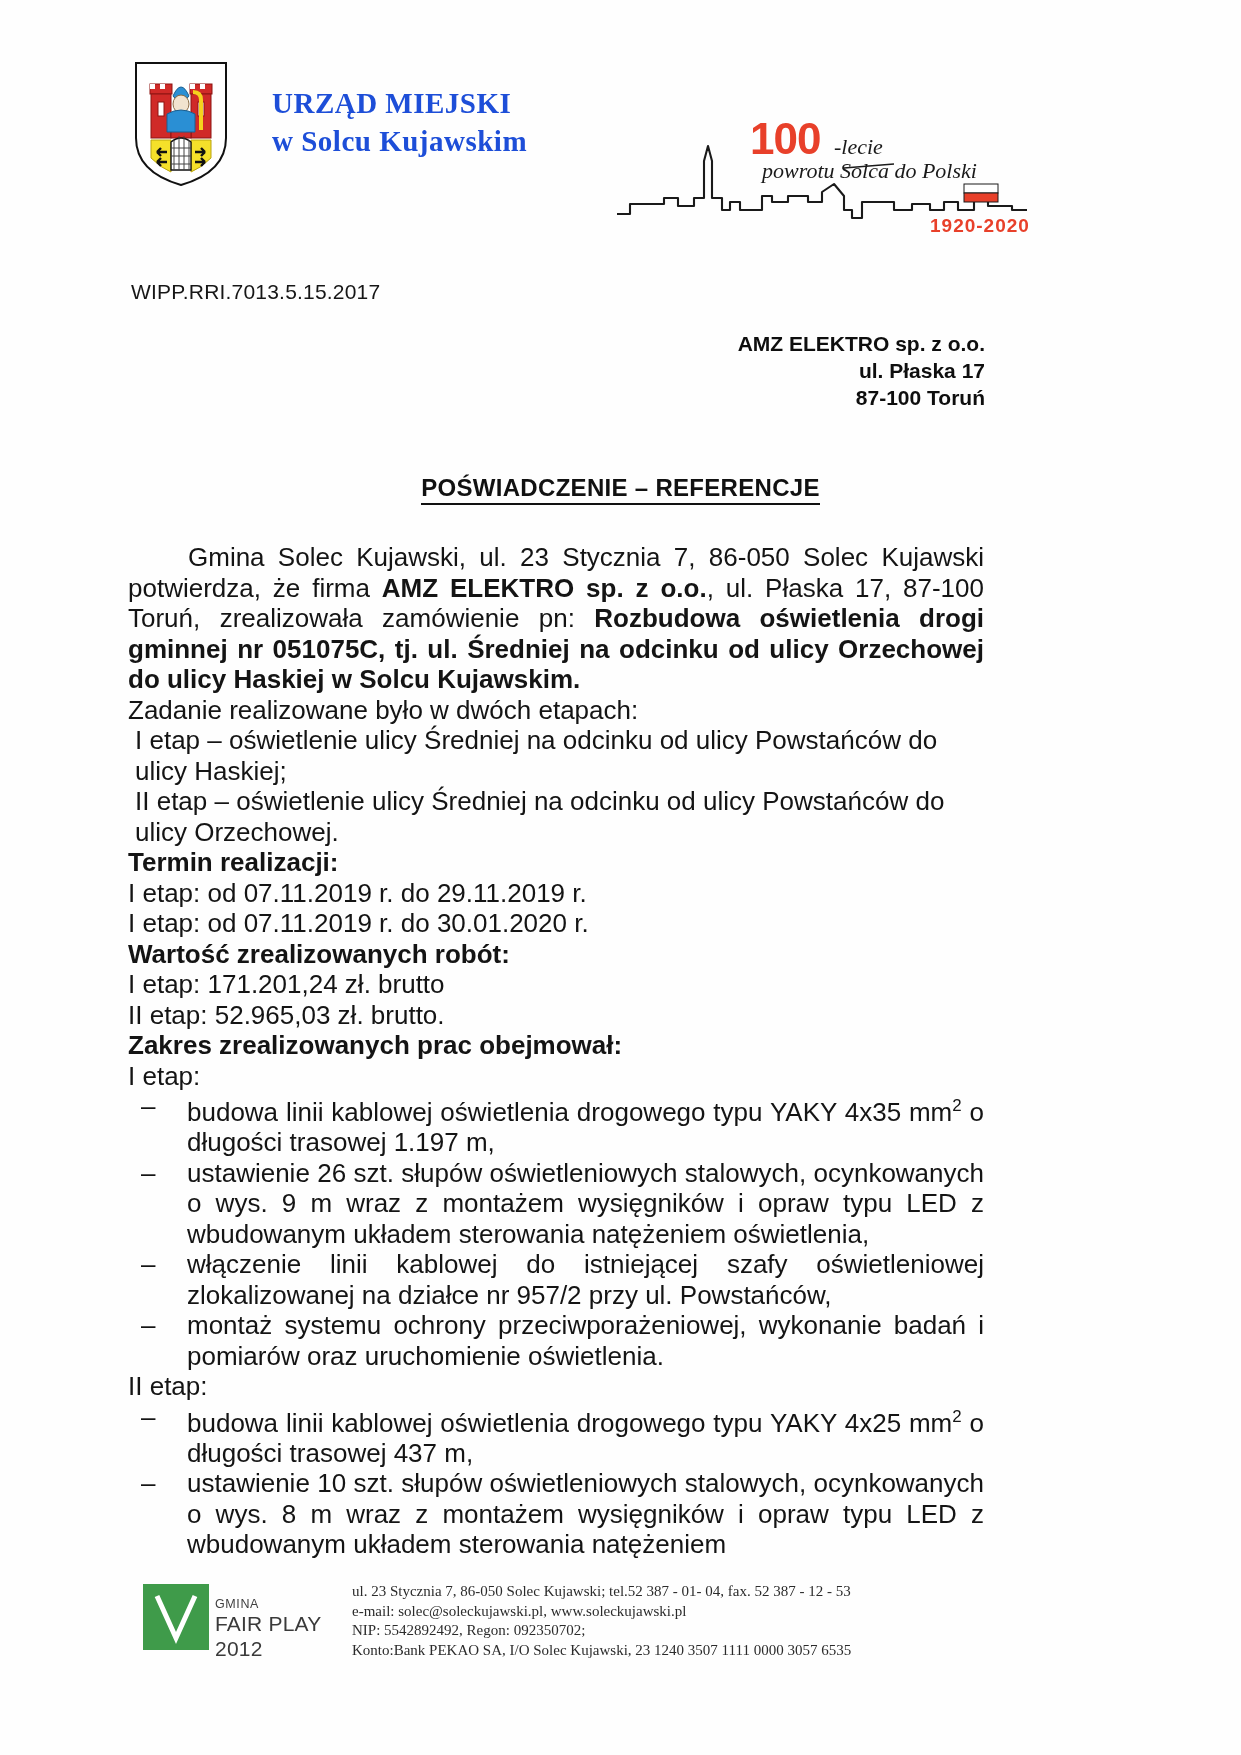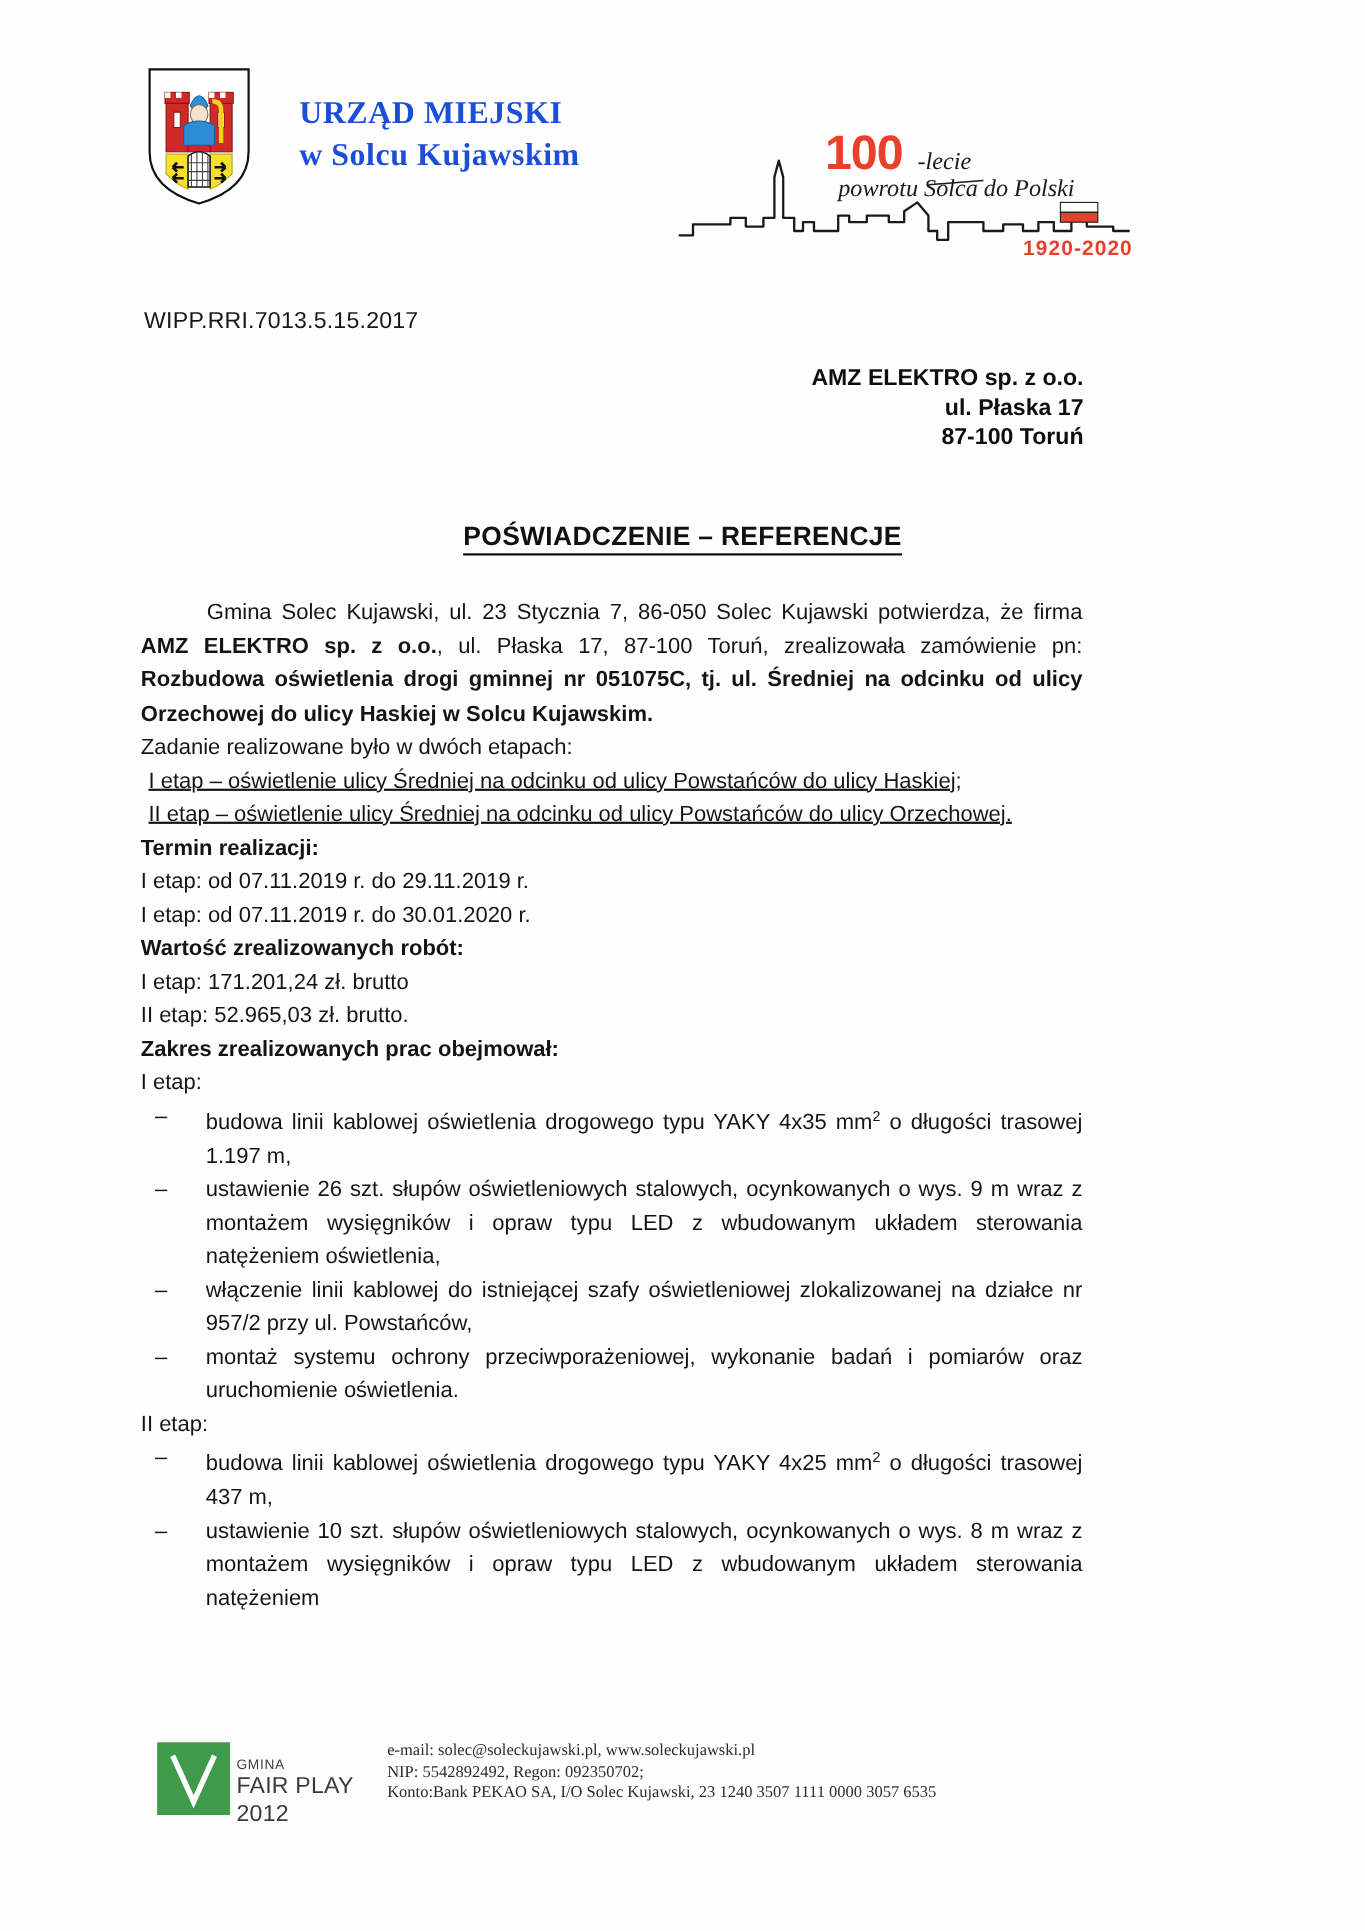--- a/index.html
+++ b/index.html
@@ -111,37 +111,37 @@
     border-bottom: 2px solid #111;
     padding-bottom: 2px;
   }
 
   
   .body {
     position: absolute;
     left: 128px;
     top: 542px;
     width: 856px;
-    font-size: 20px;
+    font-size: 26px;
     line-height: 30.5px;
     color: #141414;
   }
 
   .para {
     text-align: justify;
     text-indent: 60px;
     margin: 0 0 0 0;
   }
   .para b { font-weight: bold; }
 
   .plain {
     margin: 0;
     text-align: left;
   }
-  .plain.indent1 { padding-left: 7px; text-decoration: underline; }
+  .plain.indent1 { padding-left: 7px; }
 
   .bold-head {
     margin: 0;
     font-weight: bold;
   }
 
   ul.dash-list {
     list-style: none;
     margin: 0;
     padding: 0;
@@ -349,20 +349,21 @@
           <path d="M14 12 L33 54 L52 12" fill="none" stroke="#ffffff" stroke-width="5"></path>
         </svg>
       </div>
       <div class="fp-text">
         <span class="fp-small">GMINA</span>
         <span class="fp-big">FAIR PLAY 2012</span>
       </div>
     </div>
 
     <div class="footer-contact">
+      <div>ul. 23 Stycznia 7, 86-050 Solec Kujawski; tel.52 387 - 01- 04, fax. 52 387 - 12 - 53</div>
       <div>e-mail: solec@soleckujawski.pl, www.soleckujawski.pl</div>
       <div>NIP: 5542892492, Regon: 092350702;</div>
       <div>Konto:Bank PEKAO SA, I/O Solec Kujawski, 23 1240 3507 1111 0000 3057 6535</div>
     </div>
 
   </div>
 
 </div>
 
 </body></html>

